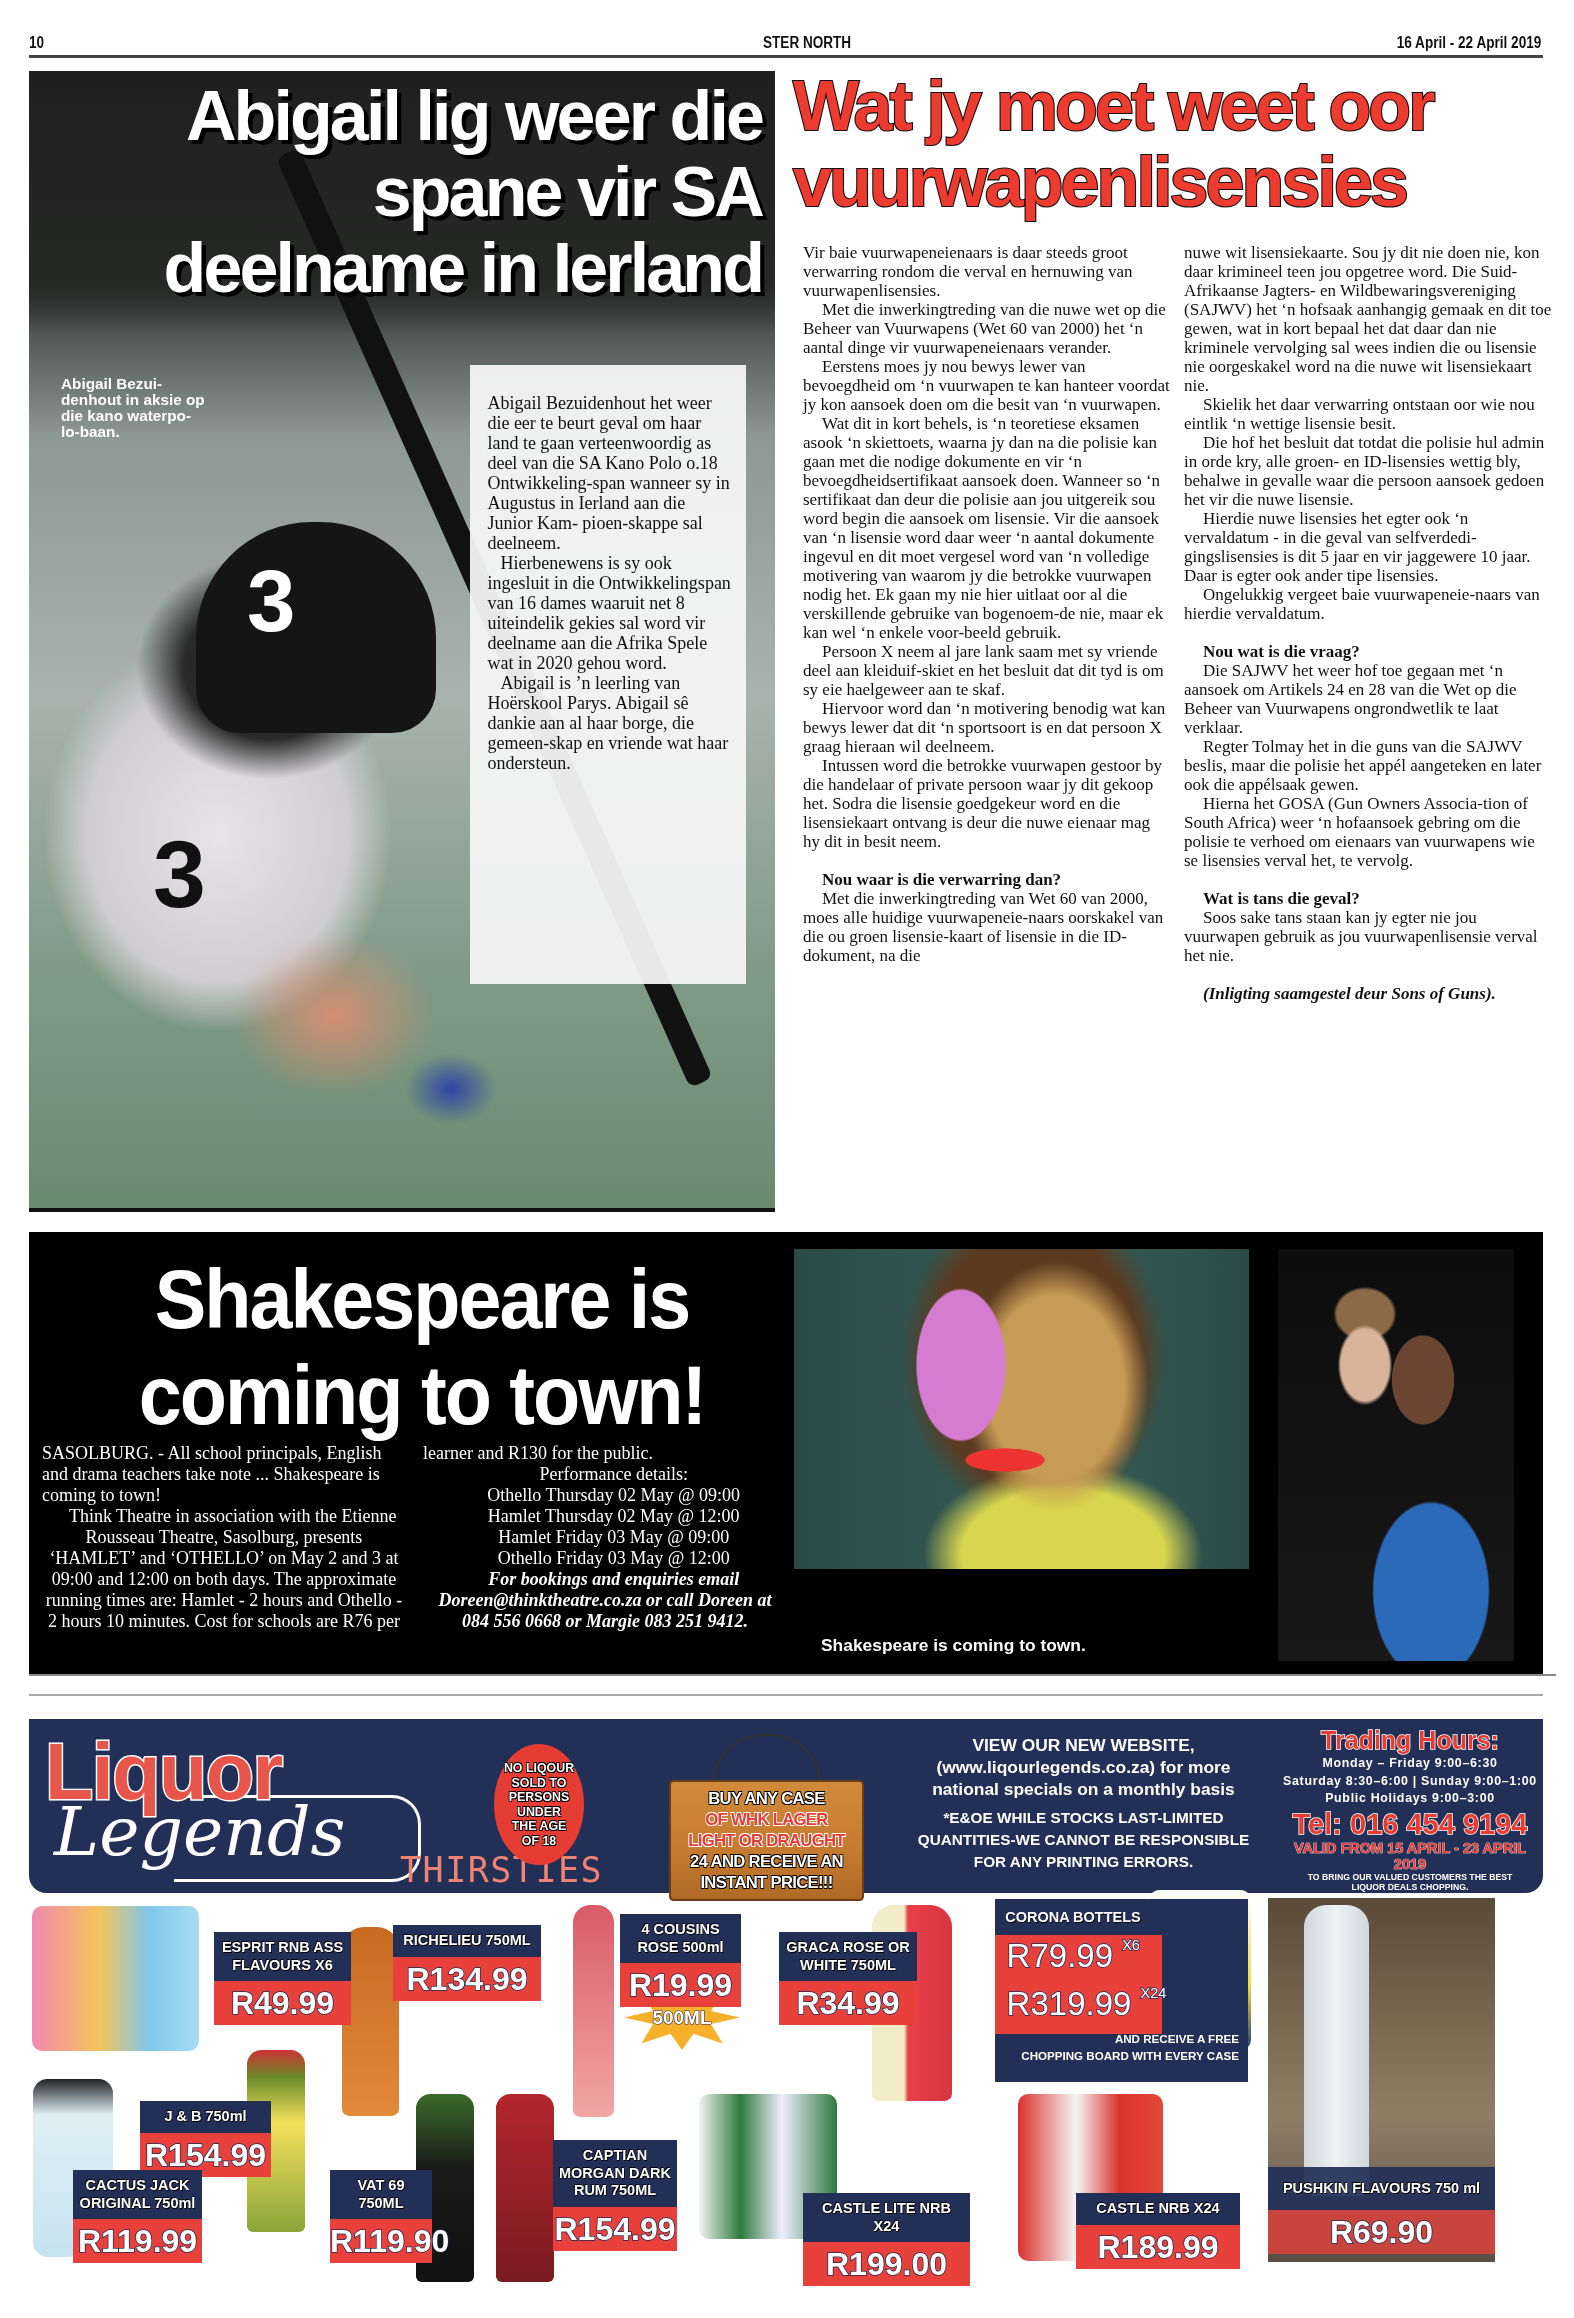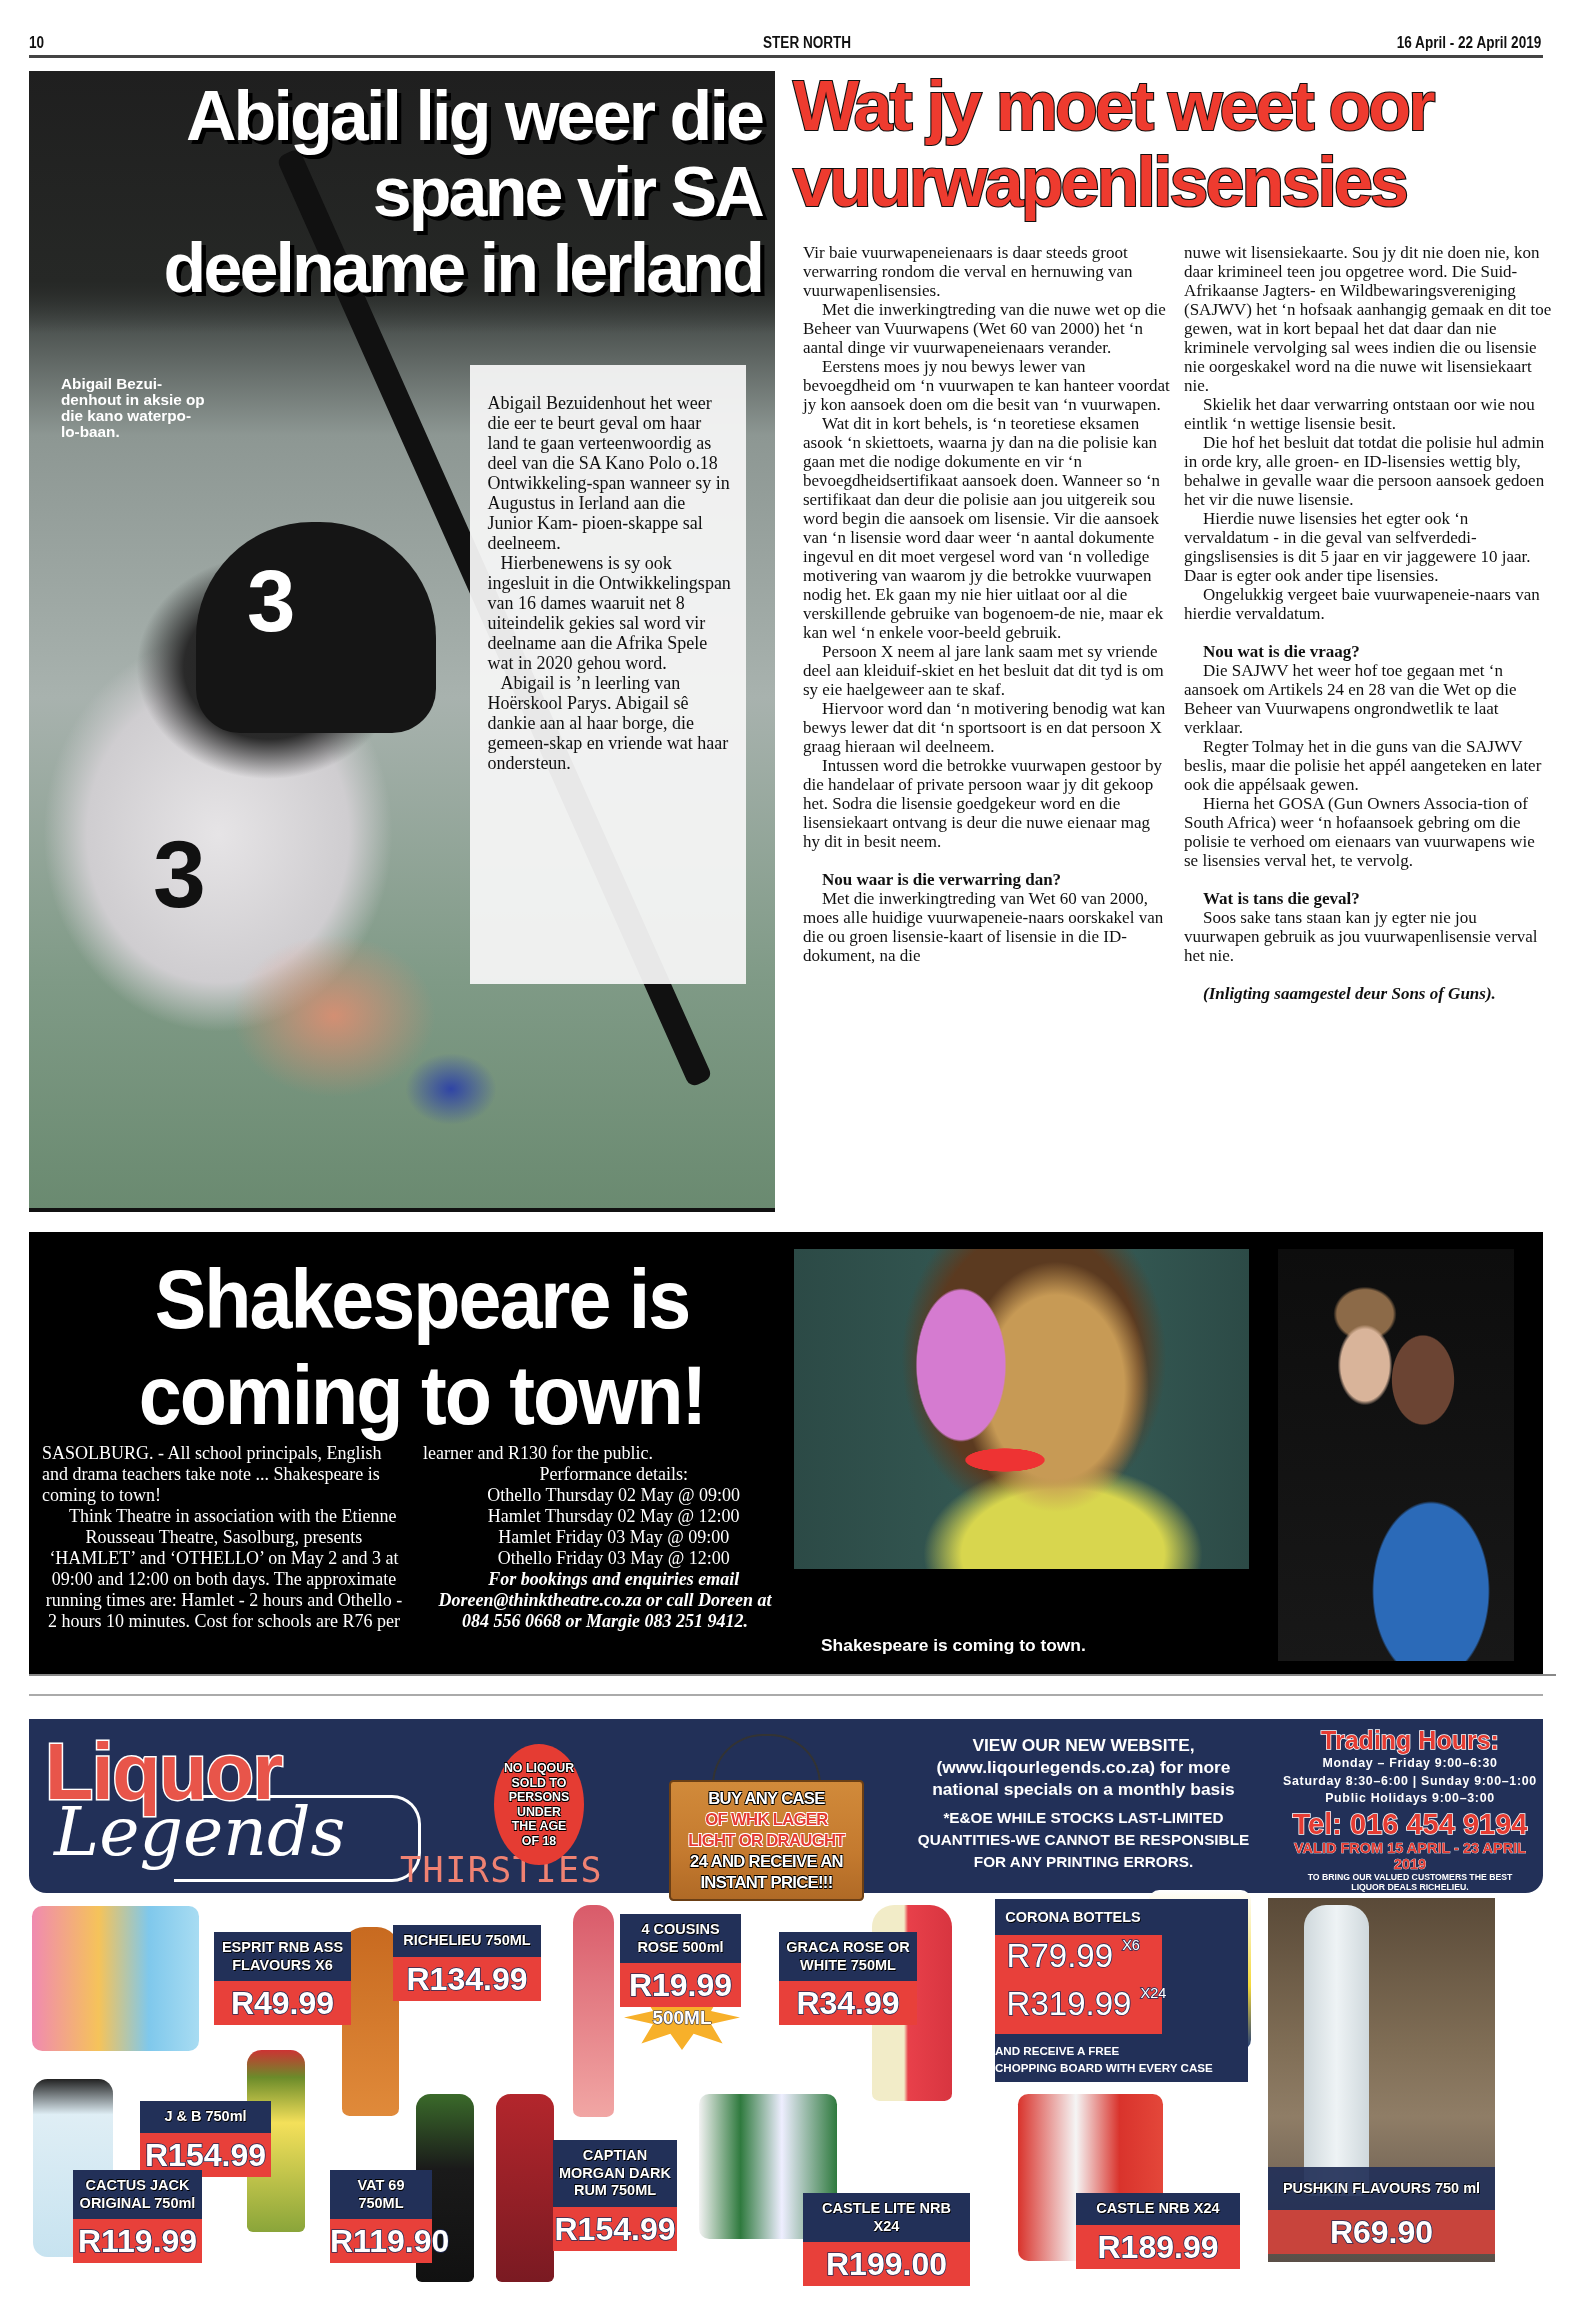--- a/index.html
+++ b/index.html
@@ -105,21 +105,21 @@
   .tag { position: absolute; font-family: "Liberation Sans", sans-serif; font-weight: bold; }
   .tag .name { background: #223058; color: #fff; text-align: center; font-size: 14.5px; line-height: 17.4px; padding: 7.3px 4.4px; text-shadow: 0.7px 0.7px 0 #000,-0.7px -0.7px 0 #000; }
   .tag .price { background: #e8403a; color: #fff; text-align: center; font-size: 32px; line-height: 44px; -webkit-text-stroke: 1.5px #1d2a55; paint-order: stroke fill; }
   .prod { position: absolute; border-radius: 10.2px; }
 
   .corona-box { position: absolute; left: 995px; top: 1899px; width: 253px; height: 183px; background: #223058; }
   .corona-box .t1 { position: absolute; left: 10.2px; top: 10.2px; color: #fff; font-family: "Liberation Sans", sans-serif; font-weight: bold; font-size: 14.5px; text-shadow: 0.7px 0.7px 0 #000; }
   .corona-box .redband { position: absolute; left: 0; top: 36px; width: 167px; height: 99px; background: #e8403a; }
   .corona-box .p { position: absolute; left: 11.6px; color: #fff; font-family: "Liberation Sans", sans-serif; font-weight: normal; font-size: 33px; -webkit-text-stroke: 1.5px #1d2a55; paint-order: stroke fill; }
   .corona-box .p .q { font-size: 14.5px; vertical-align: top; }
-  .corona-box .free { position: absolute; left: 0; top: 143px; width: 244px; text-align: left; color: #fff; font-family: "Liberation Sans", sans-serif; font-weight: bold; font-size: 11.6px; line-height: 17.4px; }
+  .corona-box .free { position: absolute; left: 0; top: 131px; width: 244px; text-align: right; color: #fff; font-family: "Liberation Sans", sans-serif; font-weight: bold; font-size: 11.6px; line-height: 17.4px; }
   .pushkin-photo { position: absolute; left: 1268px; top: 1898px; width: 227px; height: 364px;
     background: linear-gradient(180deg,#5a4a38 0%,#7f6d55 40%,#8f7d66 60%,#5a4f48 100%); }
   .pushkin-bottle { position: absolute; left: 1304px; top: 1905px; width: 65px; height: 291px; border-radius: 22px 22px 7.3px 7.3px; background: linear-gradient(90deg,#cfd8dc,#eef3f5,#cfd8dc); }
 </style>
 </head>
 <body>
 
 <div class="masthead">
   <span class="mh-page">10</span>
   <span class="mh-pub">STER NORTH</span>
@@ -234,21 +234,21 @@
     </div>
   </div>
   <div class="hours">
     <div class="title">Trading Hours:</div>
     <div class="line">Monday – Friday 9:00–6:30</div>
     <div class="line">Saturday 8:30–6:00 | Sunday 9:00–1:00</div>
     <div class="line">Public Holidays 9:00–3:00</div>
     <div class="tel">Tel: 016 454 9194</div>
     <div class="valid">VALID FROM 15 APRIL - 23 APRIL 2019</div>
     <div class="small">TO BRING OUR VALUED CUSTOMERS THE BEST</div>
-    <div class="small">LIQUOR DEALS RICHELIEU.</div>
+    <div class="small">LIQUOR DEALS CHOPPING.</div>
   </div>
 </div>
 
 <div class="prod" style="left:32px;top:1906px;width:167px;height:145px;background:linear-gradient(90deg,#f08ab0,#f5c35a 40%,#7fc8ec 70%,#a8dcf2);"></div>
 <div class="prod" style="left:342px;top:1927px;width:57px;height:189px;background:linear-gradient(180deg,#c86a20,#e08a3a);border-radius:22px 22px 7.3px 7.3px;"></div>
 <div class="prod" style="left:573px;top:1905px;width:41px;height:212px;background:linear-gradient(180deg,#d95b6a,#f1a6a4);border-radius:17.4px 17.4px 7.3px 7.3px;"></div>
 <div style="position:absolute;left:624px;top:1985px;width:116px;height:65px;background:#f7b02a;clip-path:polygon(50% 0,60% 25%,85% 10%,75% 40%,100% 50%,75% 60%,85% 90%,60% 75%,50% 100%,40% 75%,15% 90%,25% 60%,0 50%,25% 40%,15% 10%,40% 25%);display:flex;align-items:center;justify-content:center;">
   <span style="font-family:'Liberation Sans',sans-serif;font-weight:bold;font-size:19px;color:#fff;-webkit-text-stroke:1.1px #1d2a55;paint-order:stroke fill;">500ML</span>
 </div>
 <div class="prod" style="left:872px;top:1905px;width:80px;height:196px;background:linear-gradient(90deg,#f2ecc8 40%,#e8404a 45%,#d83540);border-radius:22px 22px 7.3px 7.3px;"></div>

